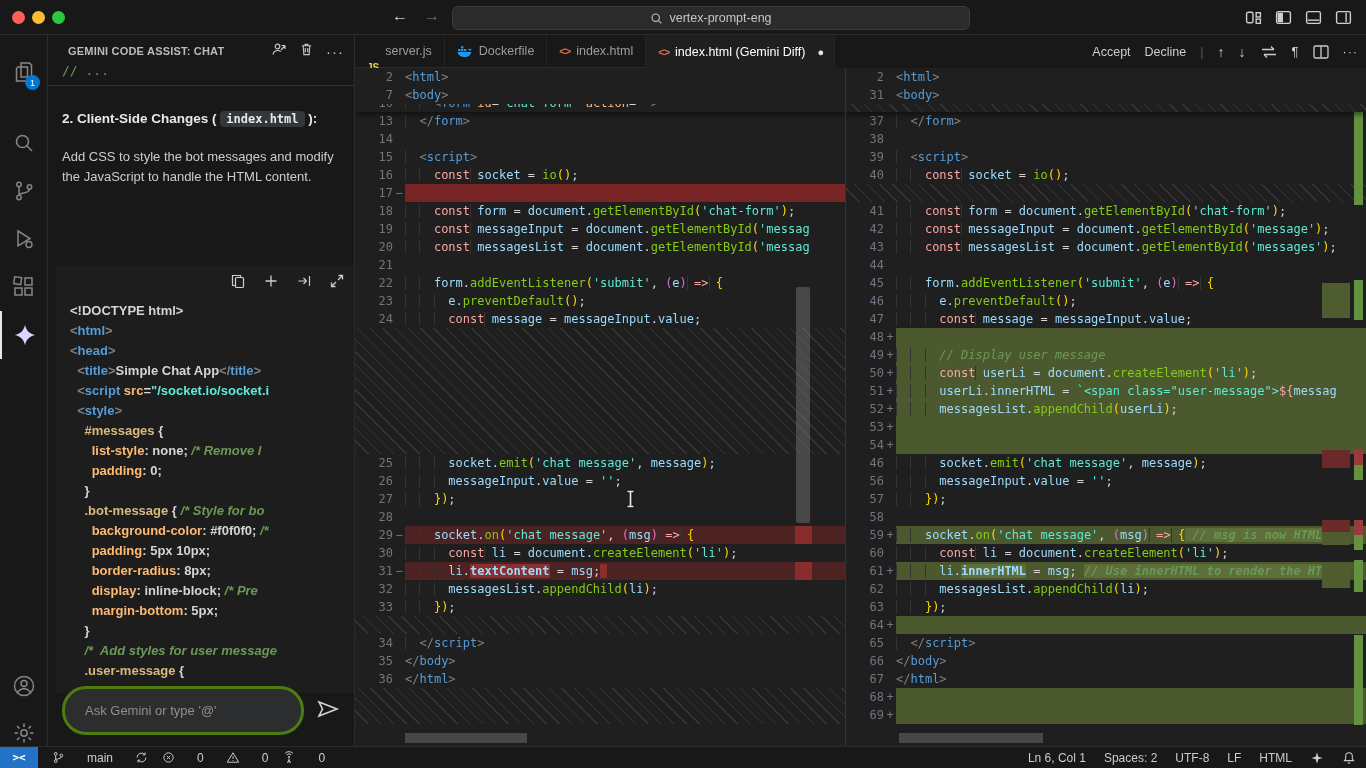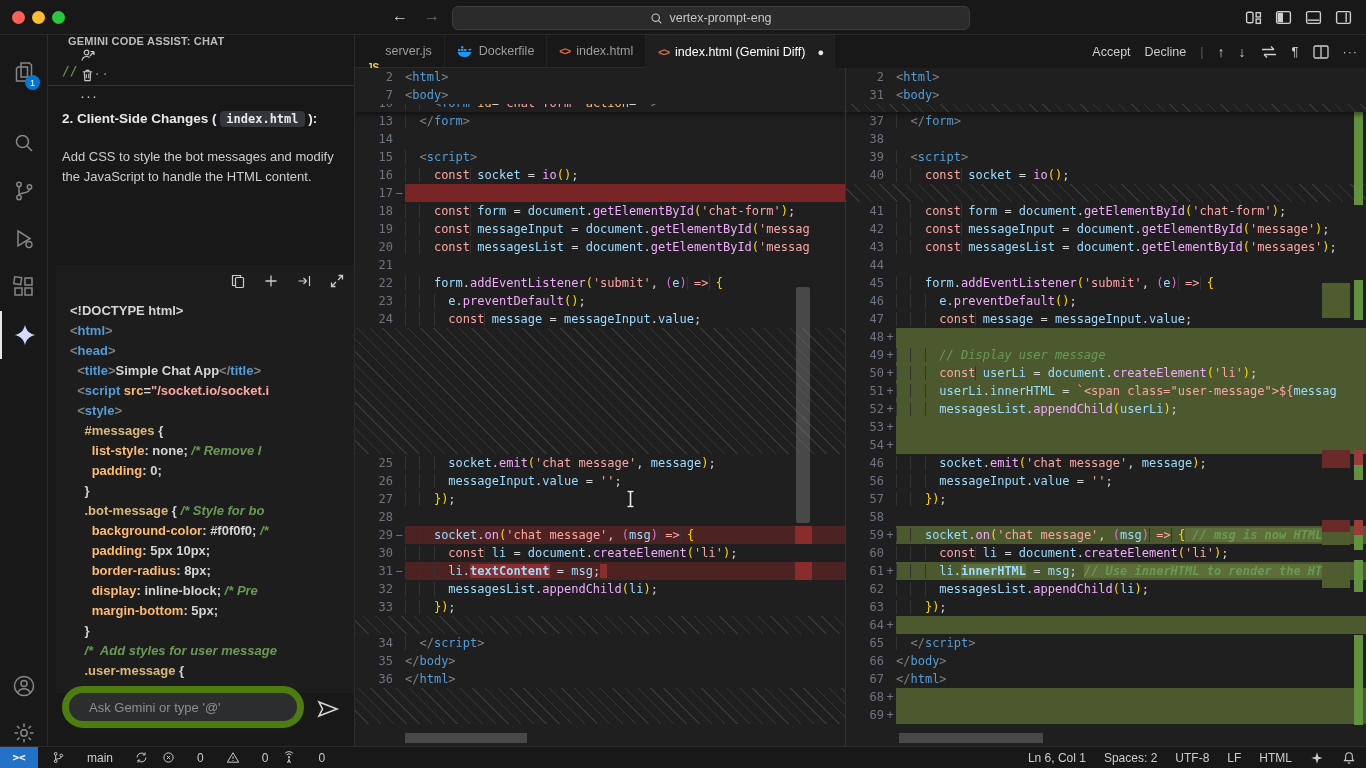--- a/index.html
+++ b/index.html
@@ -28,38 +28,38 @@
     display:flex; align-items:center; justify-content:center; color:#868686; }
   .ab-item.active { color:#d7d7ff; border-left:2px solid #e7e7e7; }
   .ab-badge { position:absolute; right:8px; bottom:6px; min-width:15px; height:15px;
     background:#0078d4; color:#fff; border-radius:8px; font-size:9px;
     display:flex; align-items:center; justify-content:center; padding:0 3px; }
 
   
   #sidebar { position:absolute; left:48px; top:35px; width:307px; height:711px;
     background:#181818; border-right:1px solid #2b2b2b; overflow:hidden; }
   #sb-header { position:absolute; left:0; top:0; width:100%; height:32px;
-    display:flex; align-items:flex-start; padding:0 10px 0 20px;flex-direction:column; }
+    display:flex; align-items:center; padding:0 10px 0 20px; }
   #sb-title { color:#bbbbbb; font-size:11px; font-weight:bold; letter-spacing:.2px; flex:1; }
   .sb-hicon { color:#c5c5c5; margin-left:12px; }
   #sb-codetail { position:absolute; left:14px; top:28px; color:#6a9955; font-size:13px; }
   #sb-divider { position:absolute; left:0; top:50px; width:100%; border-top:1px solid #333; }
   #sb-heading { position:absolute; left:14px; top:76px; width:286px; color:#e8e8e8;
     font-size:13.5px; font-weight:bold; }
   .code-chip { background:#33363a; border-radius:4px; padding:1px 6px;
     font-family:"DejaVu Sans Mono", monospace; font-size:12px; font-weight:bold; }
   #sb-para { position:absolute; left:14px; top:112px; width:292px; color:#cccccc;
     font-size:13px; line-height:20px; }
   #sb-codeblock { position:absolute; left:8px; top:230px; width:307px; height:428px;
     background:#1d1d1d;font-weight:bold; }
   #sb-codetools { position:absolute; right:18px; top:8px; display:flex; gap:17px; color:#cdcdcd; }
   #sb-code { position:absolute; left:14px; top:36px; font-size:13px; line-height:20px;
     white-space:pre; }
-  #sb-input { position:absolute; left:14px; top:651px; width:242px; height:42px;
-    background:#2b2d2e; border:7px solid #4d7c0f; border-radius:24px;
+  #sb-input { position:absolute; left:14px; top:651px; width:242px; height:49px;
+    background:#2b2d2e; border:3px solid #4d7c0f; border-radius:24px;
     display:flex; align-items:center; padding-left:20px; }
   #sb-input-ph { color:#8f8f8f; font-size:13px; }
   #sb-send { position:absolute; left:268px; top:663px; color:#d4d4d4; }
 
   
   #tabbar { position:absolute; left:355px; top:35px; width:1011px; height:33px;
     background:#181818; display:flex; }
   .tab { height:33px; display:flex; align-items:center; gap:6px; padding:0 12px;
     border-right:1px solid #232323; color:#9d9d9d; font-size:12.5px;
     border-bottom:1px solid #2b2b2b; }
@@ -94,22 +94,22 @@
   .codeline .hl { background:#8c2e2e;font-weight:bold; }
   .codeline.add .hl { background:#5e6e3a; }
   .hatchrow { background-image:repeating-linear-gradient(45deg,
       rgba(200,200,200,.14) 0 1px, transparent 1px 9px); }
   .partialwrap { height:8px; overflow:hidden; }
   .partialwrap .crow { margin-top:-10px; }
   .ind { background-image:repeating-linear-gradient(to right,#333 0 1px,transparent 1px 14.4px); }
 
   
   .tk-pl{color:#d4d4d4} .tk-p{color:#808080} .tk-tag{color:#569cd6}
-  .tk-att{color:#fdba74} .tk-str{color:#fca5a5} .tk-kw{color:#fca5a5}
-  .tk-fn{color:#f0abfc} .tk-vr{color:#9cdcfe} .tk-cm{color:#6a9955;font-style:italic}
+  .tk-att{color:#fdba74} .tk-str{color:#5eead4} .tk-kw{color:#fca5a5}
+  .tk-fn{color:#84cc16} .tk-vr{color:#9cdcfe} .tk-cm{color:#6a9955;font-style:italic}
   .tk-brY{color:#ffd700} .tk-brP{color:#da70d6} .tk-sel{color:#d7ba7d} .tk-op{color:#d4d4d4}
 
   
   .vmark { position:absolute; }
   #l-ruler { position:absolute; left:440px; top:0; width:17px; height:678px; }
   #r-ruler { position:absolute; right:0; top:0; width:14px; height:678px; }
   #r-hints { position:absolute; right:16px; top:0; width:28px; height:678px; }
   .slider { position:absolute; background:rgba(121,121,121,.45); border-radius:2px; }
   .hslider { position:absolute; height:10px; background:rgba(121,121,121,.45); }
 

